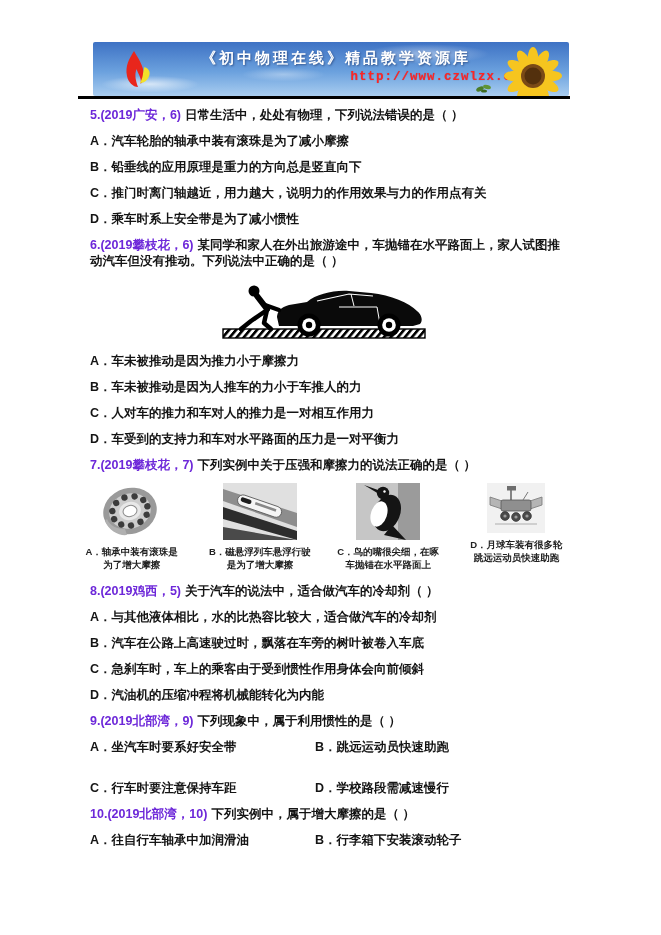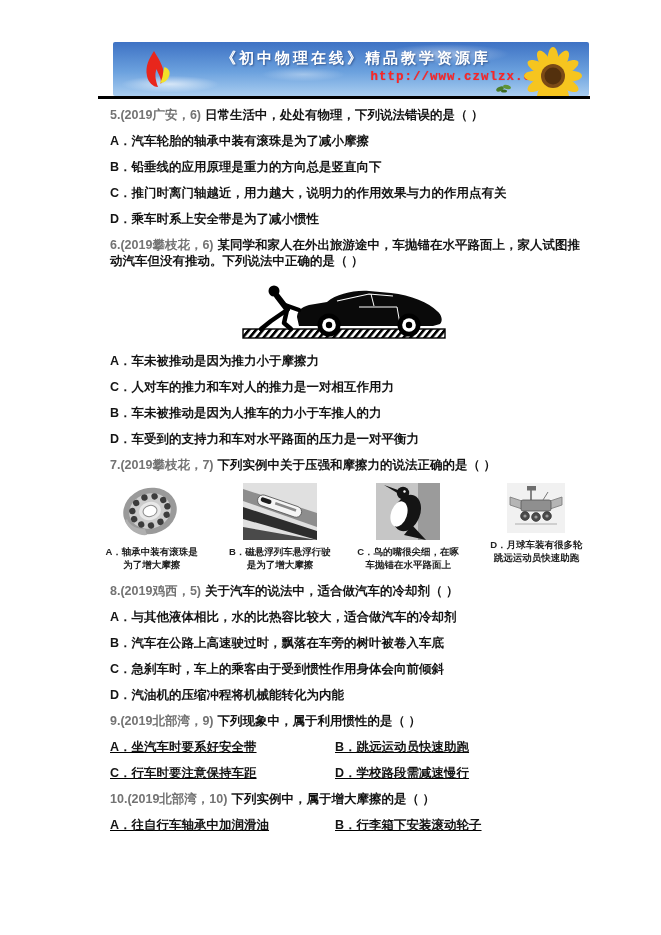--- a/index.html
+++ b/index.html
@@ -1,21 +1,21 @@
 <!DOCTYPE html>
 <html><head>
 <meta charset="utf-8">
 <style>
   html,body{margin:0;padding:0;}
   body{
     width:661px;height:935px;background:#ffffff;position:relative;overflow:hidden;
     font-family:"Liberation Sans","DejaVu Sans",sans-serif;
     -webkit-font-smoothing:antialiased;
   }
-  .page{position:absolute;left:98px;top:42px;width:492px;}
+  .page{position:absolute;left:78px;top:42px;width:492px;}
 
   
   .banner{
     margin-left:15px;width:476px;height:54px;position:relative;overflow:hidden;
     border-radius:2px;
     background:
       radial-gradient(ellipse 70px 12px at 12% 78%, rgba(255,255,255,.65), transparent 70%),
       radial-gradient(ellipse 90px 14px at 70% 22%, rgba(255,255,255,.45), transparent 70%),
       radial-gradient(ellipse 60px 10px at 40% 60%, rgba(255,255,255,.35), transparent 70%),
       linear-gradient(180deg,#3e72c4 0%,#6ba1de 55%,#a9cdf0 100%);
@@ -32,22 +32,22 @@
   }
   .banner-logo{position:absolute;left:26px;top:7px;}
   .banner-flower{position:absolute;right:4px;bottom:-6px;}
   .banner-sprig{position:absolute;right:76px;bottom:2px;}
 
   .rule{border:0;border-top:3px solid #000;margin:0 0 8px 0;width:100%;}
 
   
   .line{margin:0 0 10px 0;padding-left:12px;font-size:12.5px;line-height:16px;
         font-weight:bold;color:#141414;}
-  .qlabel{color:#737373;margin-right:4px;}
-  .opt-grid{display:grid;grid-template-columns:225px 1fr;row-gap:10px;margin:0 0 10px 0;text-decoration:underline;}
+  .qlabel{color:#6d28d9;margin-right:4px;}
+  .opt-grid{display:grid;grid-template-columns:225px 1fr;row-gap:25px;margin:0 0 10px 0;}
   .opt-grid .line{margin:0;}
 
   
   .car-fig{width:206px;margin:4px auto 12px auto;display:block;}
   .fig-row{display:flex;justify-content:space-between;margin:2px 0 12px 0;gap:21px;}
   .fig-cell{width:116px;display:flex;flex-direction:column;align-items:center;}
   .fig-cell svg{display:block;}
   .fig-caption{margin:6px 2px 0 2px;font-size:9.5px;line-height:12.5px;font-weight:bold;
                color:#222;text-align:center;}
 </style>
@@ -119,22 +119,22 @@
       <circle cx="168" cy="46" r="6.8" fill="#fff"></circle>
       <circle cx="168" cy="46" r="3.2" fill="#000"></circle>
       <circle cx="33" cy="12" r="5.5" fill="#000"></circle>
       <path d="M36 17 L46 30" stroke="#000" stroke-width="6" stroke-linecap="round"></path>
       <path d="M44 26 L58 31" stroke="#000" stroke-width="4.5" stroke-linecap="round"></path>
       <path d="M46 31 L30 42 L20 50" stroke="#000" stroke-width="4.5" fill="none" stroke-linecap="round" stroke-linejoin="round"></path>
       <path d="M46 31 L43 44 L50 50" stroke="#000" stroke-width="4.5" fill="none" stroke-linecap="round" stroke-linejoin="round"></path>
     </svg>
 
     <p class="line">A．车未被推动是因为推力小于摩擦力</p>
+    <p class="line">B．车未被推动是因为人推车的力小于车推人的力</p>
     <p class="line">C．人对车的推力和车对人的推力是一对相互作用力</p>
-    <p class="line">B．车未被推动是因为人推车的力小于车推人的力</p>
     <p class="line">D．车受到的支持力和车对水平路面的压力是一对平衡力</p>
   </div>
 
   <div>
     <p class="line"><span class="qlabel">7.(2019攀枝花，7)</span><span>下列实例中关于压强和摩擦力的说法正确的是（      ）</span></p>
 
     <div class="fig-row">
 
       <div class="fig-cell">
         <svg width="66" height="57" viewBox="0 0 66 57">

